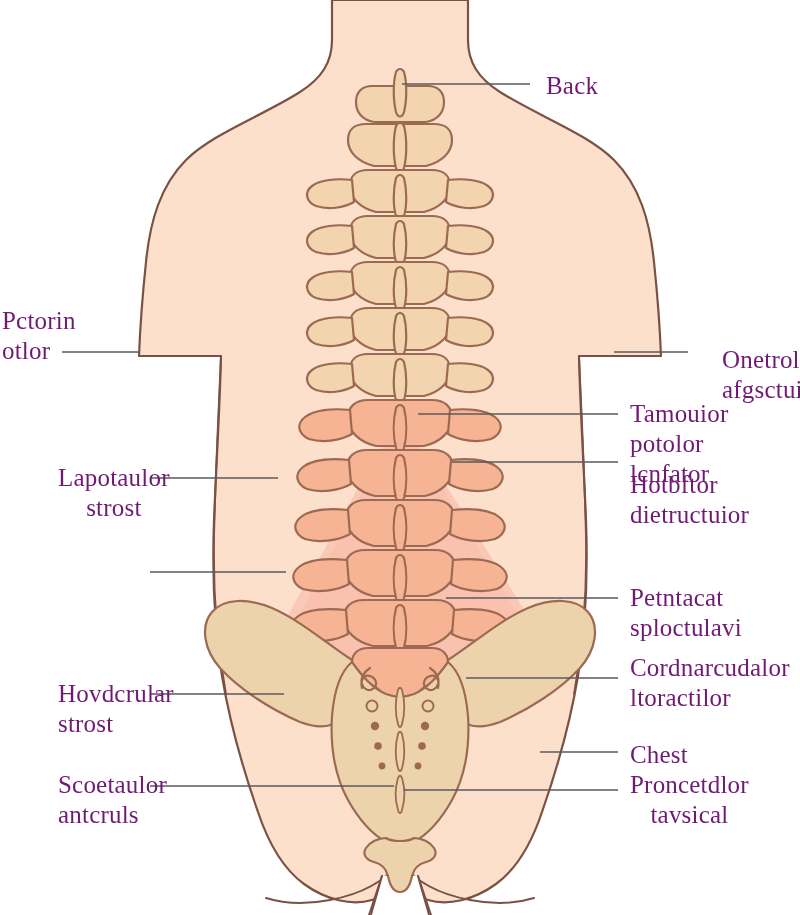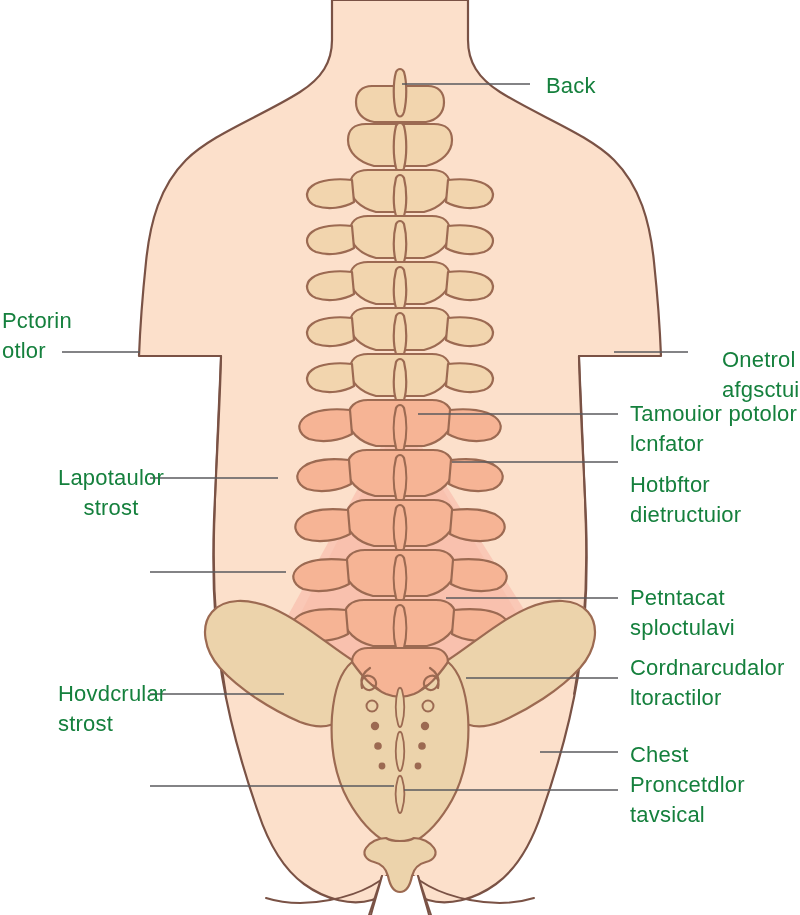--- a/index.html
+++ b/index.html
@@ -21,23 +21,23 @@
   #figure-svg {
     position: absolute;
     left: 0;
     top: 0;
     width: 800px;
     height: 915px;
     display: block;
   }
   .label {
     position: absolute;
-    color: #15803d;
-    font-family: Liberation Sans, sans-serif;
-    font-size: 22px;
+    color: #701a75;
+    font-family: Liberation Serif, serif;
+    font-size: 25px;
     line-height: 30px;
     letter-spacing: 0.2px;
     white-space: pre-line;
   }
   .label.left {
     text-align: left;
   }
   .label.right {
     text-align: left;
   }
@@ -336,34 +336,36 @@
   <div class="label left" style="left:2px; top:306px;">Pctorin
 otlor</div>
 
   <div class="label left" style="left:58px; top:463px; text-align:center;">Lapotaulor
 strost</div>
 
 
   <div class="label left" style="left:58px; top:679px;">Hovdcrular
 strost</div>
 
+  <div class="label left" style="left:58px; top:770px;">Scoetaulor
+antcruls</div>
 
   <div class="label right" style="left:722px; top:306px;margin-top:39px;">Onetrol
 afgsctuim</div>
 
   <div class="label right" style="left:630px; top:399px;">Tamouior potolor
 lcnfator</div>
 
   <div class="label right" style="left:630px; top:470px;">Hotbftor
 dietructuior</div>
 
   <div class="label right" style="left:630px; top:583px;">Petntacat
 sploctulavi</div>
 
   <div class="label right" style="left:630px; top:653px;">Cordnarcudalor
 ltoractilor</div>
 
   <div class="label right" style="left:630px; top:740px;text-align:center;">Chest</div>
 
-  <div class="label right" style="left:630px; top:770px;">Proncetdlor
+  <div class="label right" style="left:630px; top:770px;text-align:center;">Proncetdlor
 tavsical</div>
 
 </div>
 
 </body></html>

